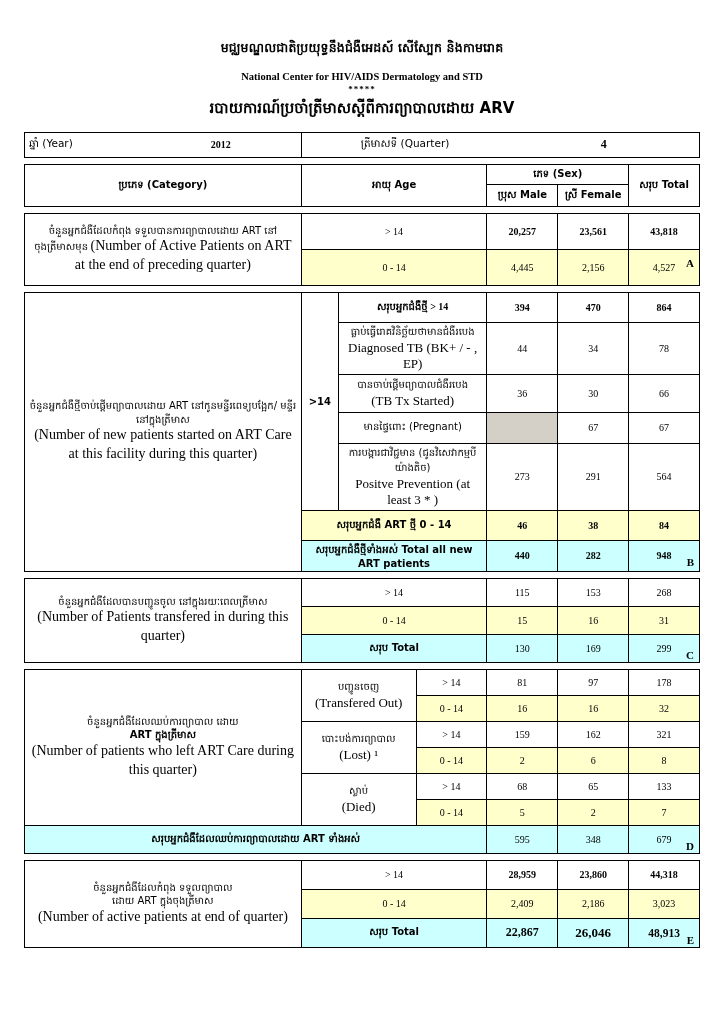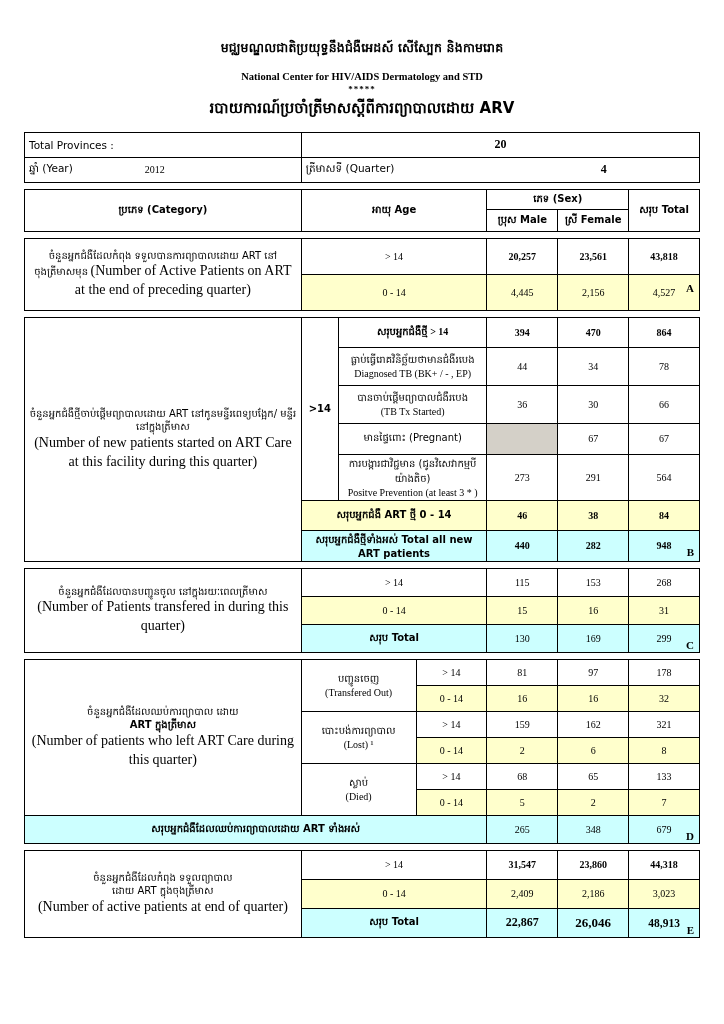--- a/index.html
+++ b/index.html
@@ -94,21 +94,22 @@
     font-family: "DejaVu Sans", sans-serif;
     font-size: 10.5px;
   }
   .info .val {
     text-align: center;
     font-size: 12px;
     font-weight: bold;
   }
   .yr {
     font-size: 13px;
-    font-weight: normal;
+    font-weight: bold;
+    text-align: center;
   }
 
   
   .colhdr td {
     text-align: center;
     font-weight: bold;
     font-size: 10px;
   }
   .sexhdr td {
     text-align: center;
@@ -122,21 +123,21 @@
     text-align: center;
   }
   .cat .en {
     font-family: "Liberation Serif", serif;
     font-size: 14px;
   }
   .agecell {
     text-align: center;
     font-size: 10px;
   }
-  .agecell .en { font-size: 10px; }
+  .agecell .en { font-size: 13px; }
 
   .side {
     position: absolute;
     right: 6px;
     font-weight: bold;
     font-size: 11px;
   }
   .wrap { position: relative; }
 </style>
 </head>
@@ -151,40 +152,36 @@
     <div class="kh2">របាយការណ៍ប្រចាំត្រីមាសស្ដីពីការព្យាបាលដោយ ARV</div>
   </div>
 
   <div class="blk first wrap">
     <table class="grid info">
       <colgroup>
         <col style="width:41%">
           <col style="width:59%">
       </colgroup>
       <tbody>
-          <tr>
-        <td class="lbl">Total Provinces :</td>
-        <td class="val">20</td>
-      </tr>
       <tr>
         <td style="padding:0">
           <table style="width:100%;border-collapse:collapse;border:none">
             <tbody>
                   <tr>
               <td class="kh lbl" style="border:none;width:42%">ឆ្នាំ (Year)</td>
               <td class="yr" style="border:none">2012</td>
             </tr>
           </tbody>
               </table>
         </td>
         <td style="padding:0">
           <table style="width:100%;border-collapse:collapse;border:none">
             <tbody>
                   <tr>
-              <td class="kh lbl" style="border:none;width:52%;text-align:left;padding-left:4px">ត្រីមាសទី (Quarter)</td>
+              <td class="kh lbl" style="border:none;width:52%;text-align:center;padding-left:4px">ត្រីមាសទី (Quarter)</td>
               <td class="val" style="border:none">4</td>
             </tr>
           </tbody>
               </table>
         </td>
       </tr>
     </tbody>
       </table>
   </div>
 
@@ -415,21 +412,21 @@
         <td class="num">133</td>
       </tr>
       <tr>
         <td class="agecell yellow" style="height:21px">0 - 14</td>
         <td class="num yellow">5</td>
         <td class="num yellow">2</td>
         <td class="num yellow">7</td>
       </tr>
       <tr>
         <td class="agecell kh cyan bold" colspan="3" style="height:23px">សរុបអ្នកជំងឺដែលឈប់ការព្យាបាលដោយ ART ទាំងអស់</td>
-        <td class="num cyan">265</td>
+        <td class="num cyan">595</td>
         <td class="num cyan">348</td>
         <td class="num cyan">679</td>
       </tr>
     </tbody>
       </table>
     <div class="side" style="bottom:2px">D</div>
   </div>
 
   <div class="blk wrap">
     <table class="grid">
@@ -441,21 +438,21 @@
           <col style="width:10.5%">
       </colgroup>
       <tbody>
           <tr>
         <td class="cat" rowspan="3">
           <div class="kh">ចំនួនអ្នកជំងឺដែលកំពុង ទទួលព្យាបាល</div>
           <div class="kh">ដោយ ART ក្នុងចុងត្រីមាស</div>
           <div class="en">(Number of active patients at end of quarter)</div>
         </td>
         <td class="agecell" style="height:24px">&gt; 14</td>
-        <td class="num bold">31,547</td>
+        <td class="num bold">28,959</td>
         <td class="num bold">23,860</td>
         <td class="num bold">44,318</td>
       </tr>
       <tr>
         <td class="agecell yellow" style="height:24px">0 - 14</td>
         <td class="num yellow">2,409</td>
         <td class="num yellow">2,186</td>
         <td class="num yellow">3,023</td>
       </tr>
       <tr>

